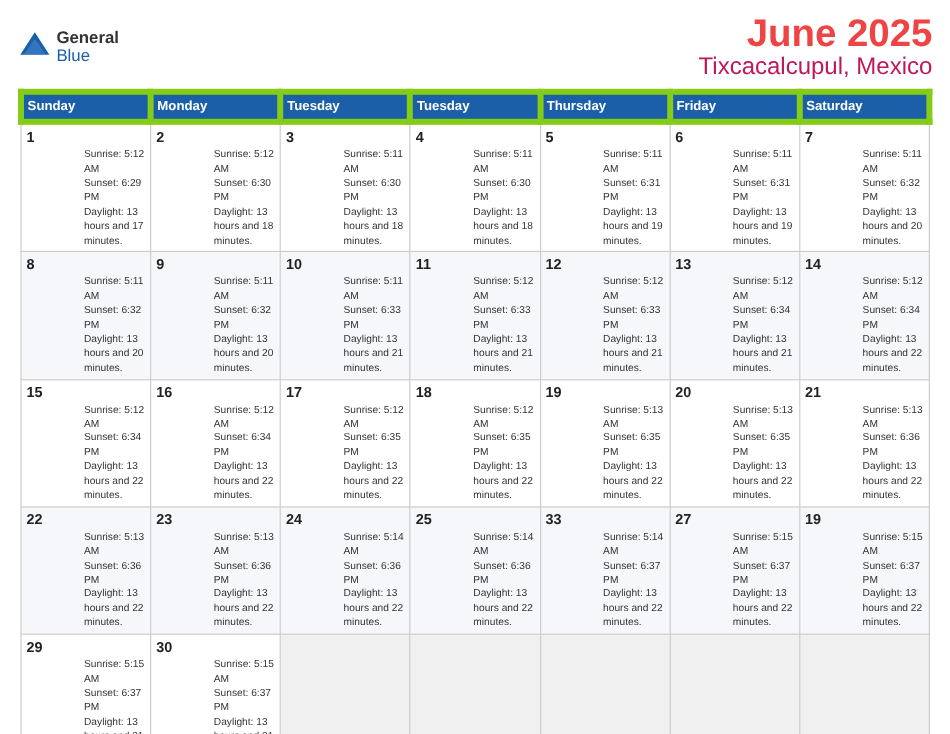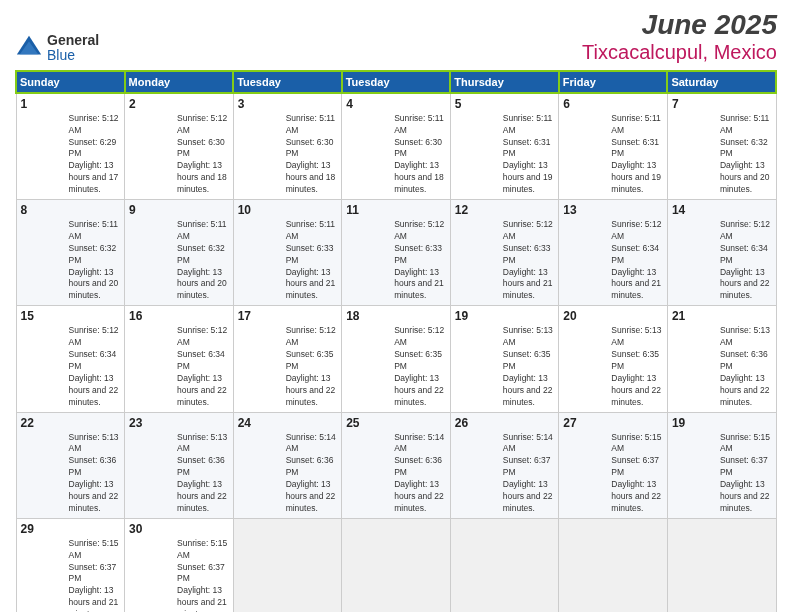--- a/index.html
+++ b/index.html
@@ -11,21 +11,21 @@
       overflow: hidden;
     }
     .page {
       width: 792px;
       height: 612px;
       padding: 10px 15px;
     }
     .header {
       display: flex;
       justify-content: space-between;
-      align-items: flex-end;
+      align-items: center;
       margin-bottom: 6px;
     }
     .logo {
       display: flex;
       align-items: center;
       gap: 4px;
     }
     .logo-text {
       display: flex;
       flex-direction: column;
@@ -42,43 +42,42 @@
       color: #1a5fa8;
     }
     .logo-icon {
       width: 28px;
       height: 28px;
     }
     .title-block {
       text-align: right;
     }
     .month-year {
-      font-size: 28px;
+      font-size: 32px;
       font-weight: bold;
-      color: #404040;
+      color: #ef4444;
       line-height: 1.1;
-      font-style: italic;
     }
     .location {
       font-size: 20px;
       color: #be185d;
     }
     .calendar {
       width: 100%;
       border-collapse: collapse;
       font-size: 9.5px;
     }
     .calendar th {
       background-color: #1a5fa8;
       color: white;
       padding: 4px 3px;
       text-align: left;
       font-size: 11px;
       font-weight: bold;
-      border: 2px solid #84cc16;
+      border: 5px solid #84cc16;
     }
     .calendar td {
       border: 1px solid #ccc;
       vertical-align: top;
       padding: 3px 4px;
       height: 80px;
       width: calc(100%/7);
       background: #fff;
     }
     .calendar tr:nth-child(even) td {
@@ -339,21 +338,21 @@
         </td>
           <td>
           <span class="day-num">25</span>
           <div class="day-info">
             <span>Sunrise: 5:14 AM</span><br>
             <span>Sunset: 6:36 PM</span><br>
             <span>Daylight: 13 hours and 22 minutes.</span>
           </div>
         </td>
           <td>
-          <span class="day-num">26</span>
+          <span class="day-num">33</span>
           <div class="day-info">
             <span>Sunrise: 5:14 AM</span><br>
             <span>Sunset: 6:37 PM</span><br>
             <span>Daylight: 13 hours and 22 minutes.</span>
           </div>
         </td>
           <td>
           <span class="day-num">27</span>
           <div class="day-info">
             <span>Sunrise: 5:15 AM</span><br>

